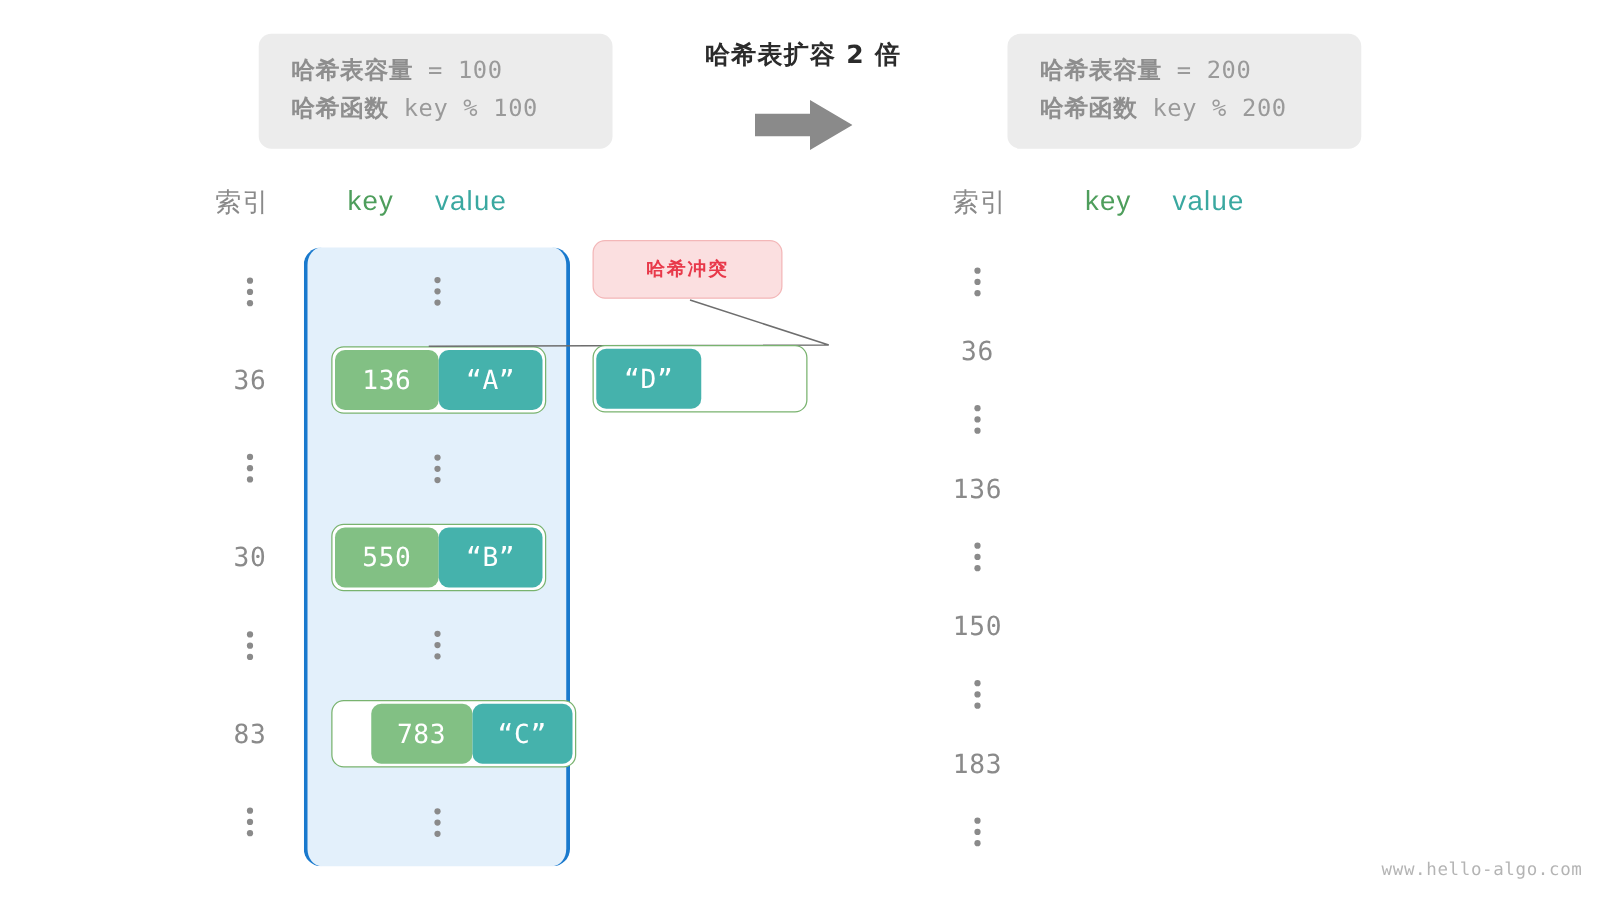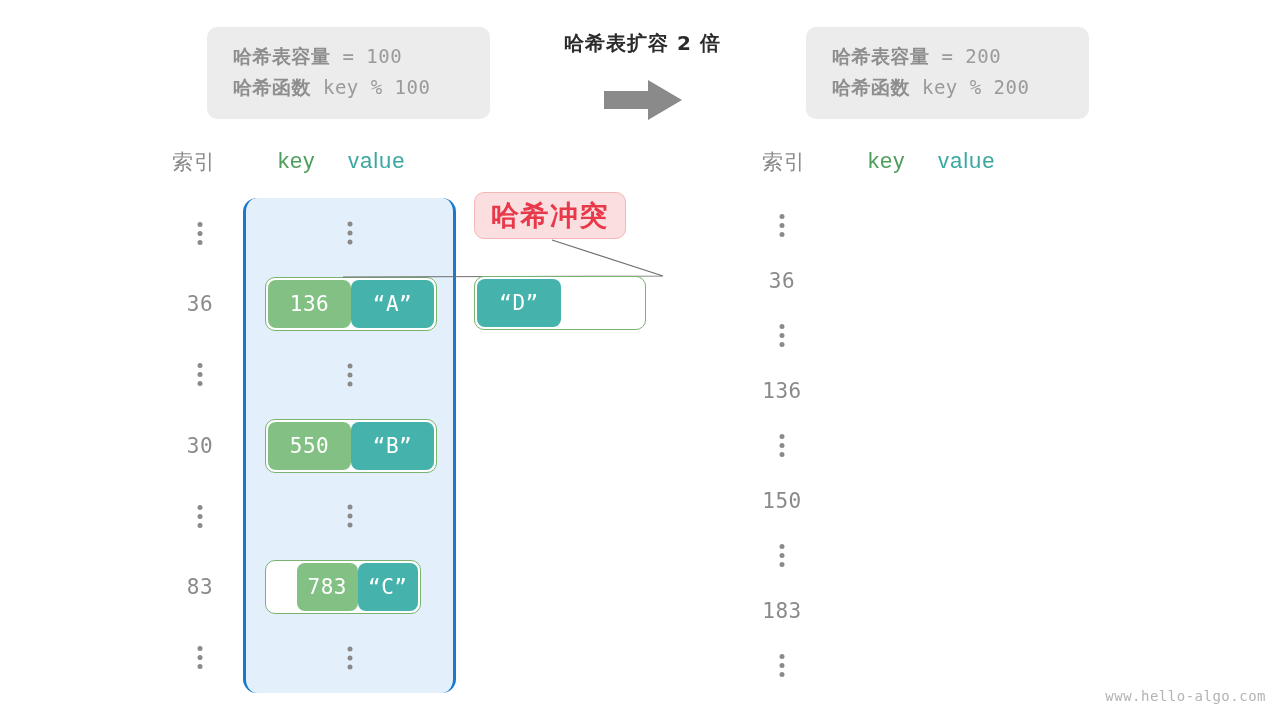--- a/index.html
+++ b/index.html
@@ -170,21 +170,21 @@
     width: 152px;
     height: 47px;
     background: #fbdfe0;
     border: 1.5px solid #f3b7b8;
     border-radius: 10px;
     display: flex;
     align-items: center;
     justify-content: center;
     font-family: "DejaVu Sans", "Liberation Sans", sans-serif;
     font-weight: bold;
-    font-size: 28px;
+    font-size: 15px;
     color: #e8394a;
     letter-spacing: 1.5px;
     box-sizing: border-box;
   }
   #collision-lines {
     position: absolute;
     left: 0; top: 0;
     width: 1280px; height: 720px;
     pointer-events: none;
   }
@@ -281,21 +281,21 @@
       </span>
       <div class="kv" style="left: 19px; top: 247.5px; width: 172px; height: 54px;">
         <span class="k" style="width: 84px;">550</span>
         <span class="v" style="width: 84px;">“B”</span>
       </div>
       <span class="vdots" style="top: 318.214px;">
         <i></i>
         <i></i>
         <i></i>
       </span>
-      <div class="kv" style="left: 19px; top: 388.929px; width: 156px; height: 54px; padding-left: 31px;">
+      <div class="kv" style="left: 19px; top: 388.929px; width: 196px; height: 54px; padding-left: 31px;">
         <span class="k" style="width: 84px;">783</span>
         <span class="v" style="width: 84px;">“C”</span>
       </div>
       <span class="vdots" style="top: 459.643px;">
         <i></i>
         <i></i>
         <i></i>
       </span>
     </div>
 </div>

